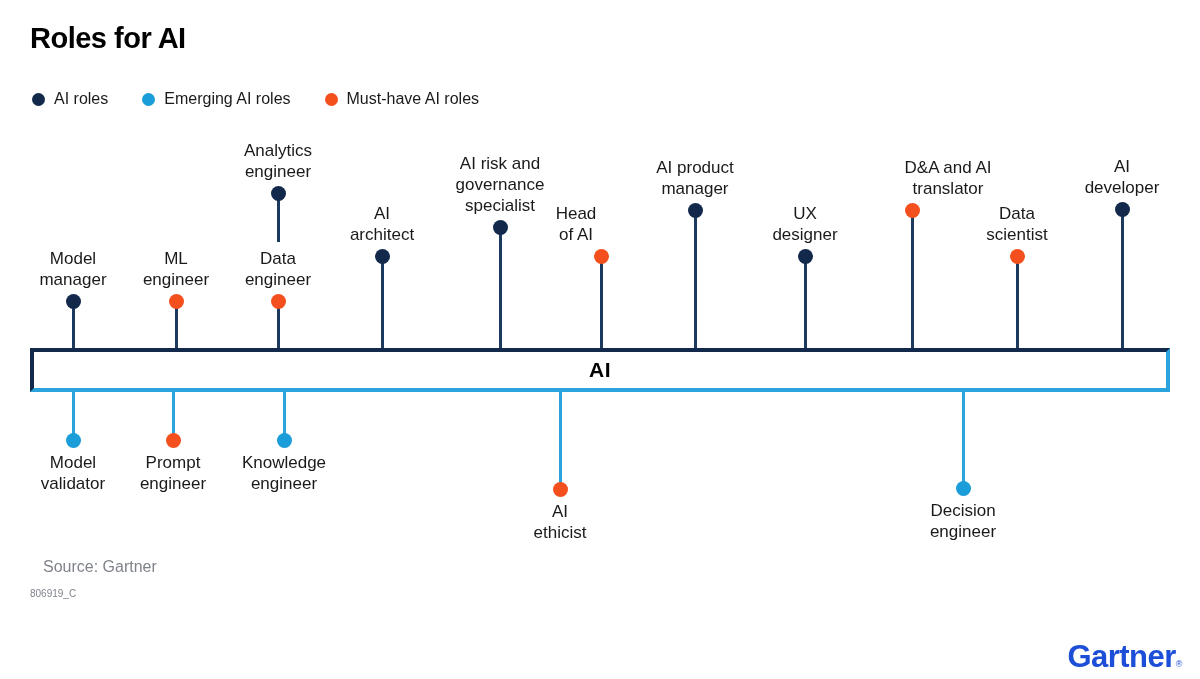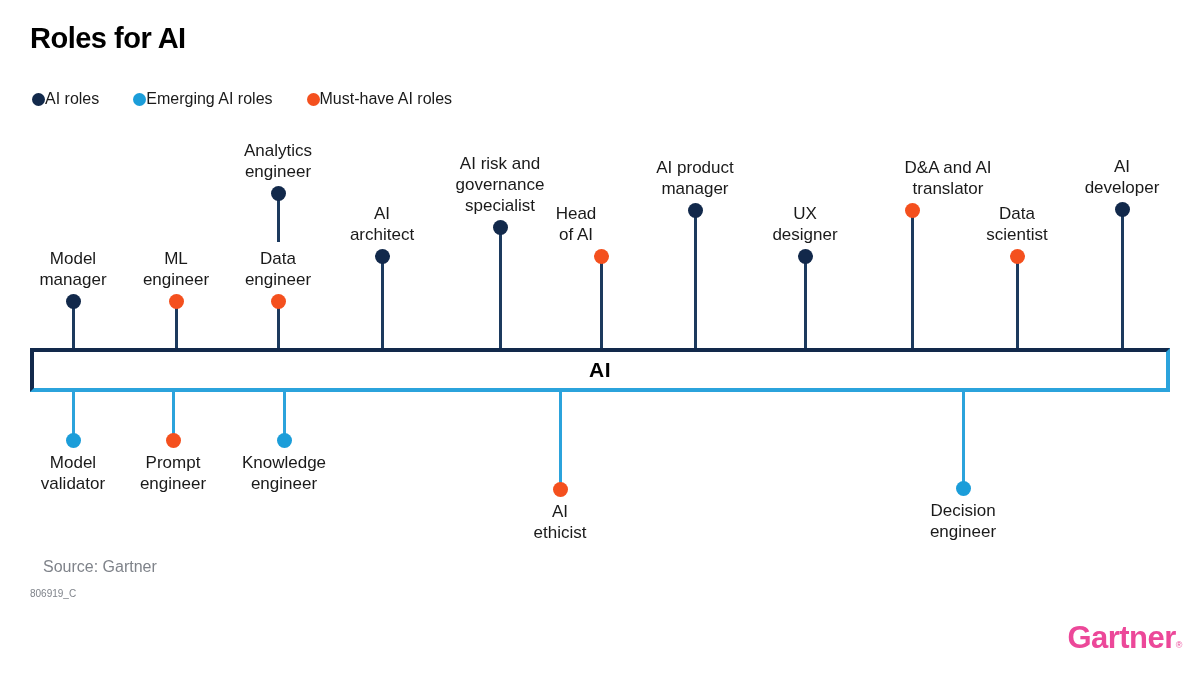--- a/index.html
+++ b/index.html
@@ -29,20 +29,21 @@
     position: absolute;
     left: 32px;
     top: 90px;
     display: flex;
     align-items: center;
     gap: 34px;
   }
   .legend-item {
     display: flex;
     align-items: center;
+    gap: 9px;
   }
   .legend-dot {
     width: 13px;
     height: 13px;
     border-radius: 50%;
     flex: 0 0 auto;
   }
   .legend-label {
     font-size: 16px;
     color: #1a1a1a;
@@ -95,25 +96,25 @@
   .doc-code {
     position: absolute;
     left: 30px;
     top: 588px;
     font-size: 10px;
     color: #7f838a;
   }
   .gartner-logo {
     position: absolute;
     right: 18px;
-    bottom: 23px;
+    bottom: 4px;
     font-size: 31px;
     font-weight: 800;
     letter-spacing: -0.5px;
-    color: #ec4899;
+    color: #1d4ed8;
     text-align: right;
   }
   .gartner-logo .rmark {
     font-size: 9px;
     font-weight: normal;
     vertical-align: baseline;
   }
 </style>
 </head>
 <body>

